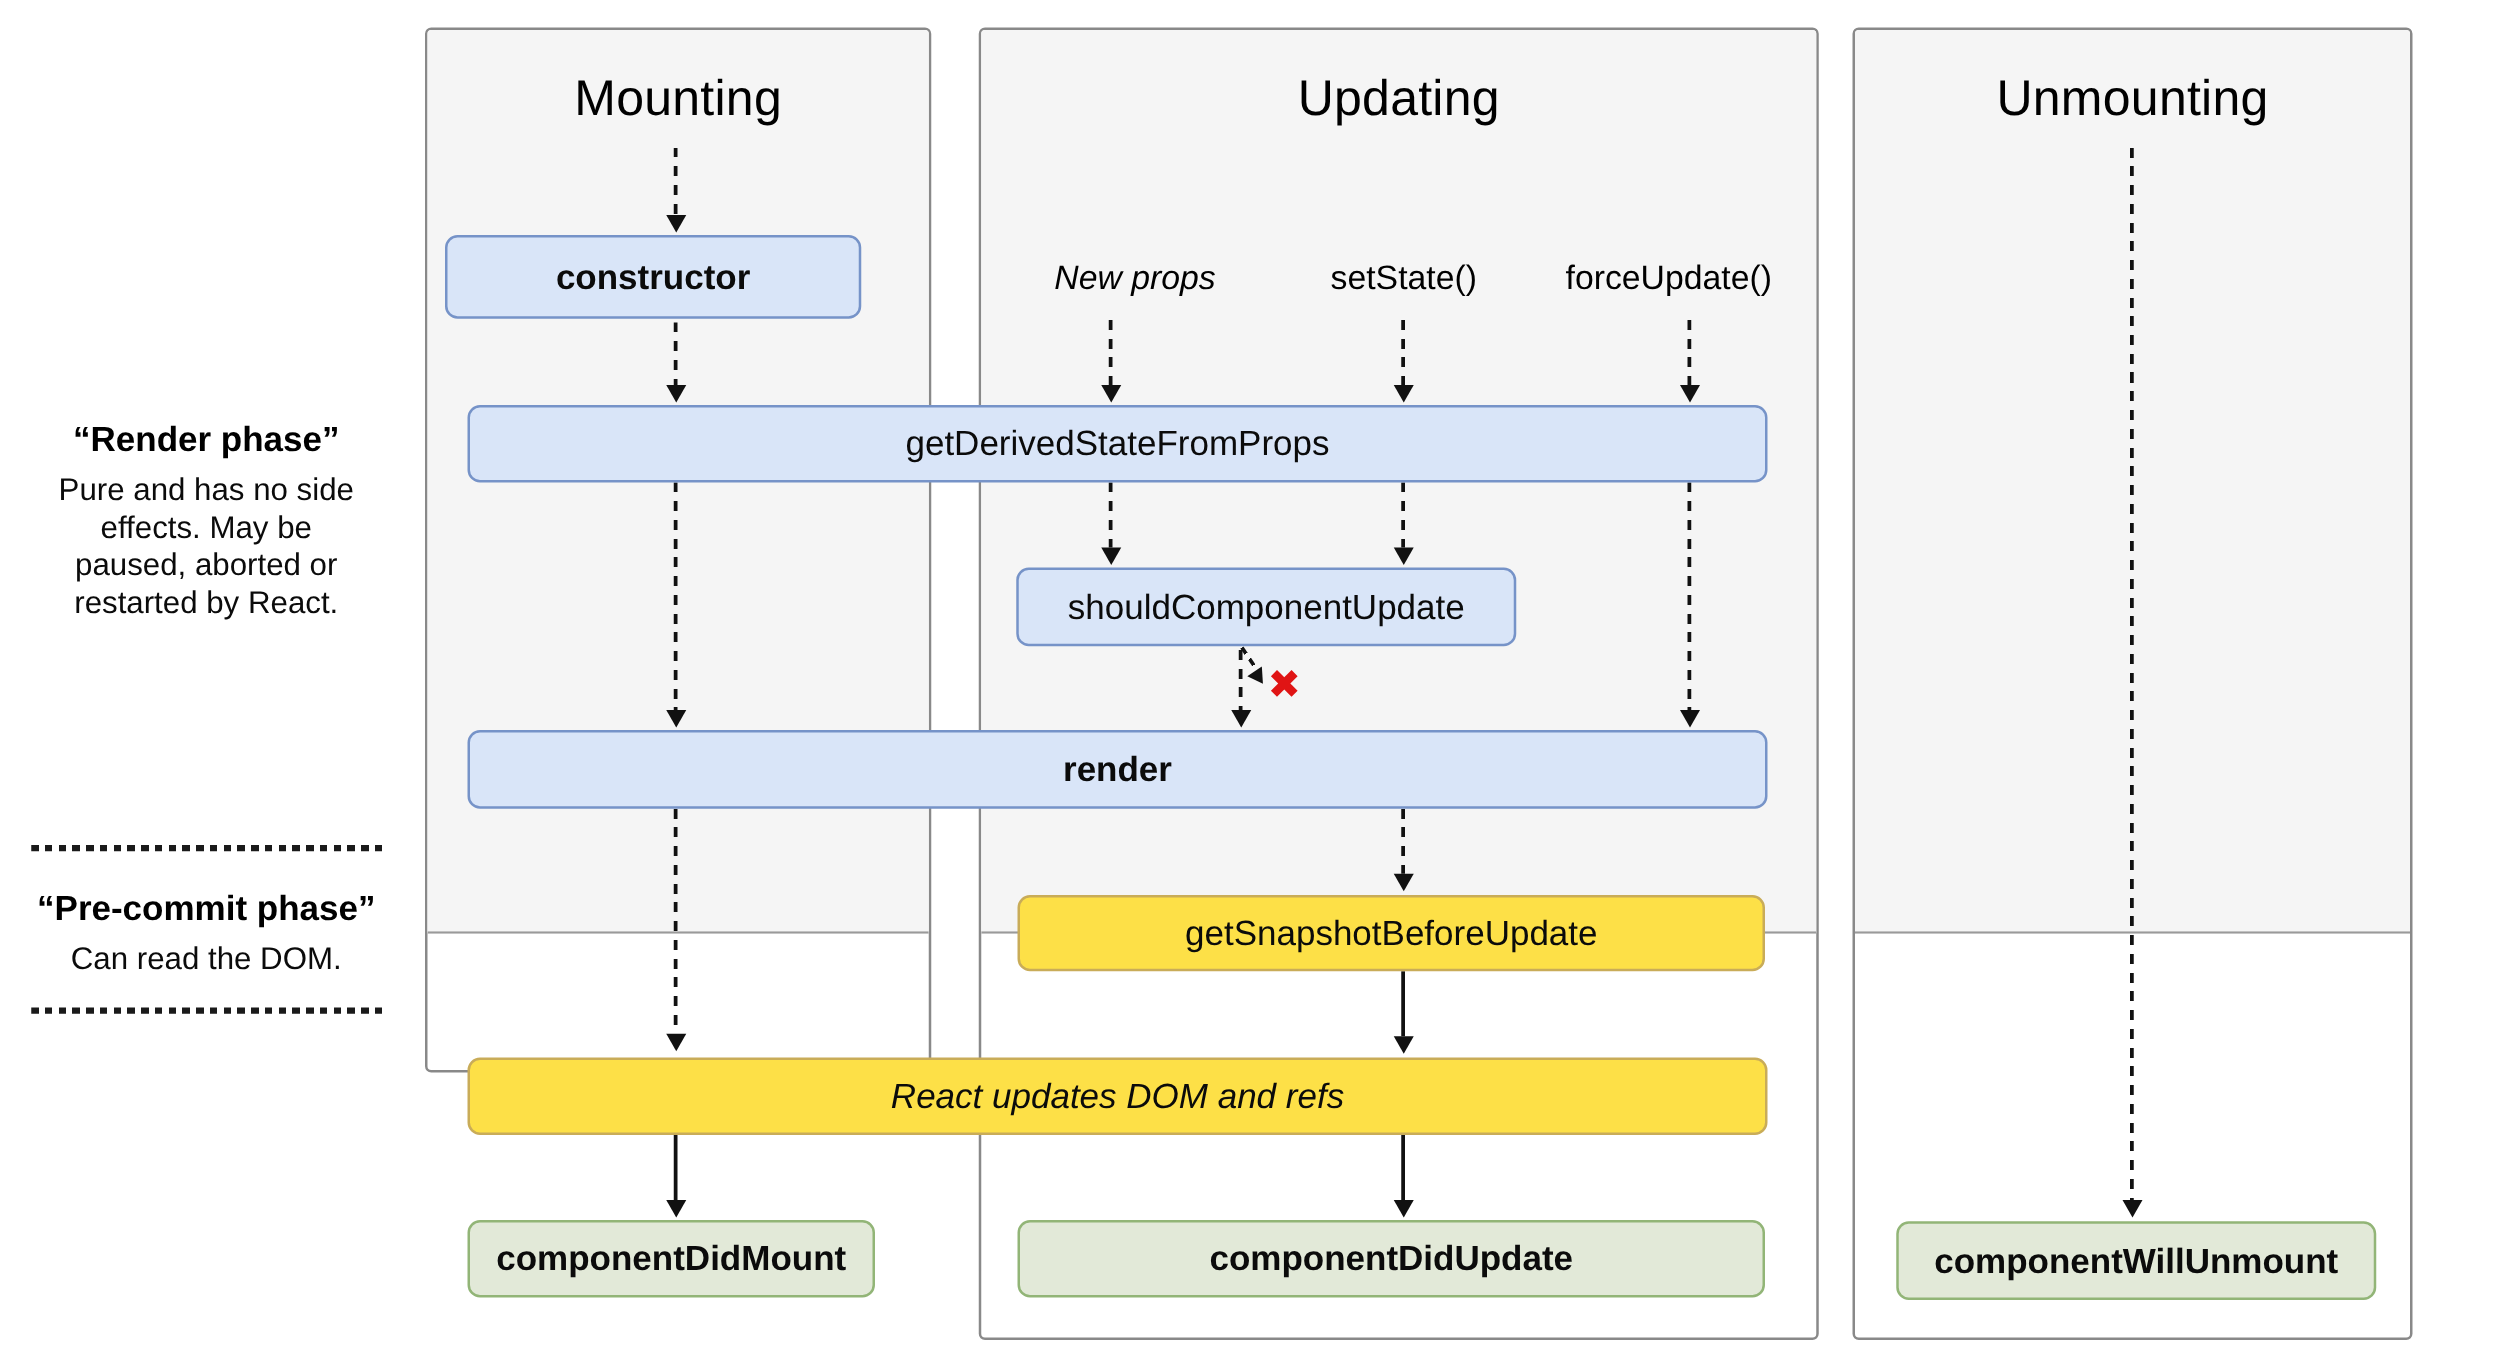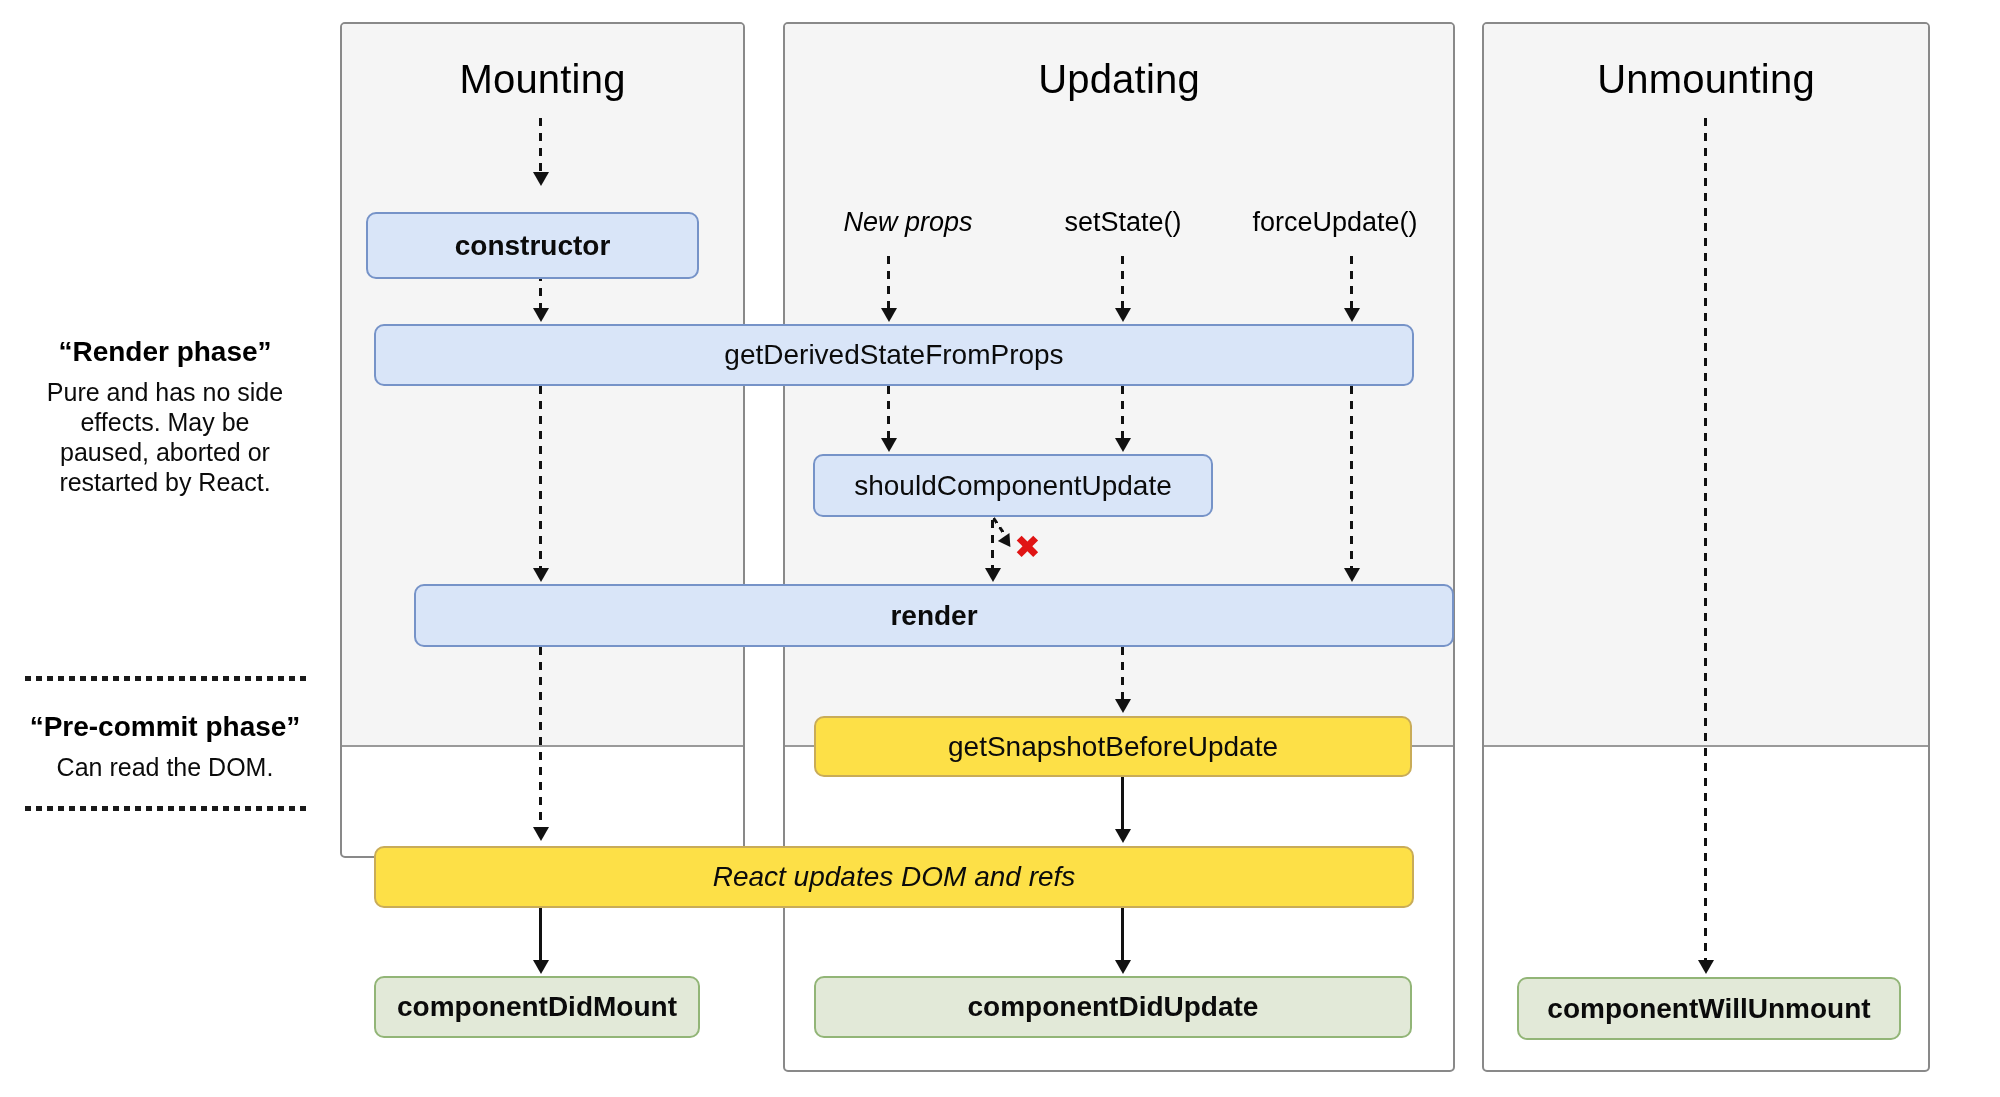--- a/index.html
+++ b/index.html
@@ -191,27 +191,27 @@
   <div class="vdash" style="left:991px;top:520px;height:48px;"></div>
   <div class="head" style="left:985px;top:568px;"></div>
 
   <div class="diag-line" style="left:992px;top:518px;"></div>
   <div class="diag-head" style="left:1000px;top:536px;"></div>
   <div class="cancel-x" style="left:1014px;top:530px;">✖</div>
 
   <div class="vdash" style="left:1704px;top:118px;height:842px;"></div>
   <div class="head" style="left:1698px;top:960px;"></div>
 
-  <div class="box blue bold" style="left:366px;top:188px;width:333px;height:67px;margin-top:24px;">constructor</div>
+  <div class="box blue bold" style="left:356px;top:188px;width:333px;height:67px;">constructor</div>
 
   <div class="box blue" style="left:374px;top:324px;width:1040px;height:62px;">getDerivedStateFromProps</div>
 
   <div class="box blue" style="left:813px;top:454px;width:400px;height:63px;">shouldComponentUpdate</div>
 
-  <div class="box blue bold" style="left:374px;top:584px;width:1040px;height:63px;margin-left:40px;">render</div>
+  <div class="box blue bold" style="left:374px;top:584px;width:1040px;height:63px;">render</div>
 
   <div class="box yellow" style="left:814px;top:716px;width:598px;height:61px;">getSnapshotBeforeUpdate</div>
 
   <div class="box yellow italic" style="left:374px;top:846px;width:1040px;height:62px;text-align:center;">React updates DOM and refs</div>
 
   <div class="box green bold" style="left:374px;top:976px;width:326px;height:62px;">componentDidMount</div>
 
   <div class="box green bold" style="left:814px;top:976px;width:598px;height:62px;">componentDidUpdate</div>
 
   <div class="box green bold" style="left:1517px;top:977px;width:384px;height:63px;">componentWillUnmount</div>

